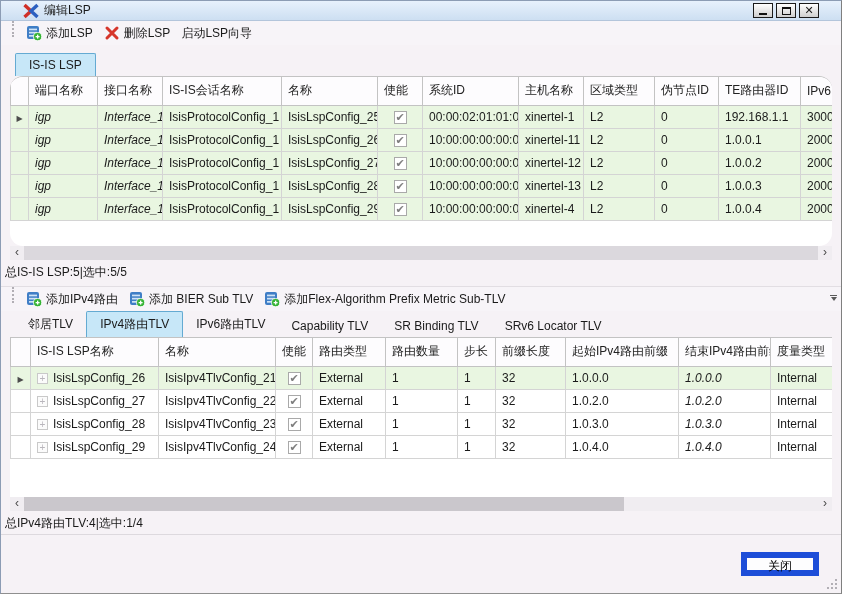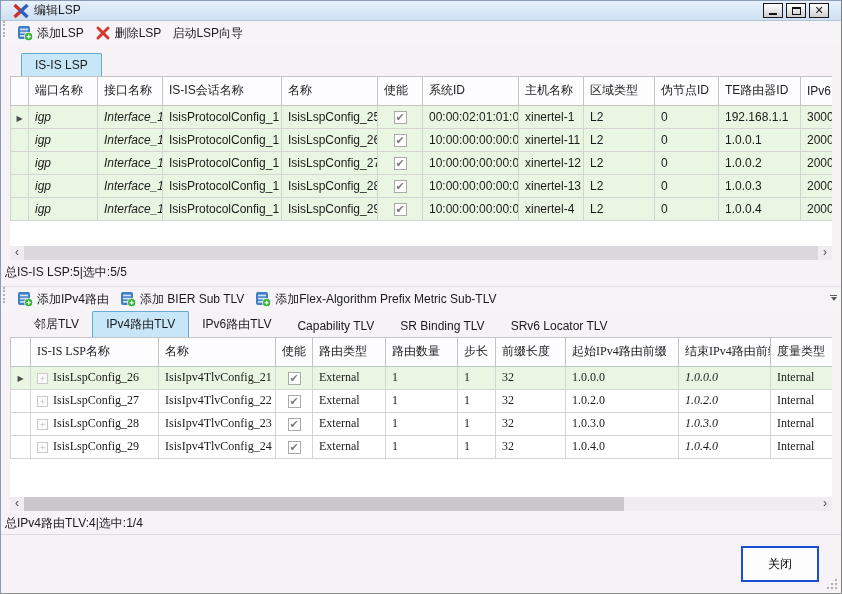--- a/index.html
+++ b/index.html
@@ -3,48 +3,48 @@
 <meta charset="utf-8">
 <style>
   * { box-sizing: border-box; margin: 0; padding: 0; }
   html,body { width:842px; height:594px; }
   body { font-family:"Liberation Sans","DejaVu Sans",sans-serif; font-size:12px; color:#1a1a1a; background:#fff; }
   .window { width:842px; height:594px; border:1px solid #8c9cb4; border-right-color:#7f7f7f; border-bottom-color:#8f8f8f;
             background:#f6f2f6; display:flex; flex-direction:column; position:relative; overflow:hidden; }
 
   
   .titlebar { height:20px; flex:0 0 20px; background:linear-gradient(#e7f1fc,#cddff2); display:flex; align-items:center;
-              padding:0 12px; border-bottom:1px solid #b3c5db; }
+              padding:0 22px; border-bottom:1px solid #b3c5db; }
   .title-text { margin-left:5px; }
   .win-btns { margin-left:auto; display:flex; gap:3px; }
   .win-btn { width:20px; height:15px; border:1px solid #1a1a1a; background:linear-gradient(#ffffff,#cfcfcf);
              display:flex; align-items:center; justify-content:center; }
   .g-min { width:8px; height:2px; background:#111; margin-top:7px; }
   .g-max { width:9px; height:8px; border:1px solid #111; border-top-width:2px; }
   .g-close { font-size:11px; font-weight:bold; line-height:11px; }
 
   
-  .toolbar { height:24px; flex:0 0 24px; display:flex; background:#f7f4f8; padding-left:1px; position:relative; }
+  .toolbar { height:24px; flex:0 0 24px; display:flex; background:#f7f4f8; padding-left:10px; position:relative; }
   .grip { width:5px; height:16px; border-left:2px dotted #b1aeb4; margin:0 5px 0 1px; }
   .tbtn { display:flex; align-items:center; gap:4px; padding:2px 7px 2px 4px; white-space:nowrap; }
   .icon16 { width:16px; height:16px; flex:0 0 16px; }
   .ovf { position:absolute; right:3px; top:8px; width:9px; display:flex; flex-direction:column; align-items:center; gap:1px; }
   .ovf .bar { width:7px; height:1px; background:#5a5a5a; }
   .ovf .tri { width:0; height:0; border-left:3px solid transparent; border-right:3px solid transparent; border-top:4px solid #5a5a5a; }
 
   
-  .tabstrip { display:flex; align-items:flex-end; padding-left:20px; height:23px; flex:0 0 23px; }
+  .tabstrip { display:flex; align-items:flex-end; padding-left:14px; height:23px; flex:0 0 23px; }
   .tabstrip.mt { margin-top:8px; }
   .tab { padding:4px 13px; }
   .tab.sel { background:#c7e7f8; border:1px solid #64aad2; border-bottom:none; border-radius:2px 2px 0 0; }
 
   
   .tablewrap { margin:0 9px; background:#fff; overflow:hidden; border-top:1px solid #c3c3c3; }
-  .tw1 { height:170px; flex:0 0 170px; }
-  .tw2 { height:160px; flex:0 0 160px;font-family:Liberation Serif, serif; }
+  .tw1 { height:170px; flex:0 0 170px;border-radius:13px; }
+  .tw2 { height:160px; flex:0 0 160px; }
   table { border-collapse:collapse; table-layout:fixed; }
   .t1 { width:905px; }
   .t2 { width:890px; }
   th { height:28px; background:#fdfcfe; border:1px solid #c3c3c3; border-top:none; font-weight:normal; text-align:left;
        padding:0 0 0 6px; color:#222; white-space:nowrap; overflow:hidden; }
   td { height:23px; border:1px solid #d4d4d4; padding:0 0 0 6px; white-space:nowrap; overflow:hidden; background:#fff; }
   tr.green td { background:#e9f6e1; }
   td.sel, th.sel { padding:0; text-align:center; }
   .rowarrow { color:#4c4c4c; font-size:8px; }
   .it { font-style:italic; }
@@ -61,21 +61,21 @@
   .hs-thumb { position:absolute; top:0; bottom:0; left:14px; }
   .th1 { right:14px; background:#dbd8dd; }
   .th2 { width:73%; background:#cac7cc; }
 
   
   .statusbar { height:23px; flex:0 0 23px; padding:4px 0 0 4px; }
   .sep { height:4px; flex:0 0 4px; border-bottom:1px solid #e2dee3; }
   .gap3 { height:3px; flex:0 0 3px; }
   .bottombar { flex:1; display:flex; align-items:center; justify-content:flex-end; padding-right:22px;
                border-top:1px solid #ddd9de; position:relative; }
-  .close-btn { width:78px; height:36px; border:2px solid #1d4ed8; background:#fdfdfe; font:inherit; }
+  .close-btn { width:78px; height:24px; border:6px solid #1d4ed8; background:#fdfdfe; font:inherit; }
   .resize-grip { position:absolute; right:3px; bottom:3px; }
 </style>
 </head>
 <body>
 
 <div class="window">
 
   <div class="titlebar">
     <svg class="icon16" width="16" height="14" viewBox="0 0 16 14">
       <path d="M1.5 1 L8 7 L1.5 13" stroke="#d03028" stroke-width="3.4" fill="none"></path>

